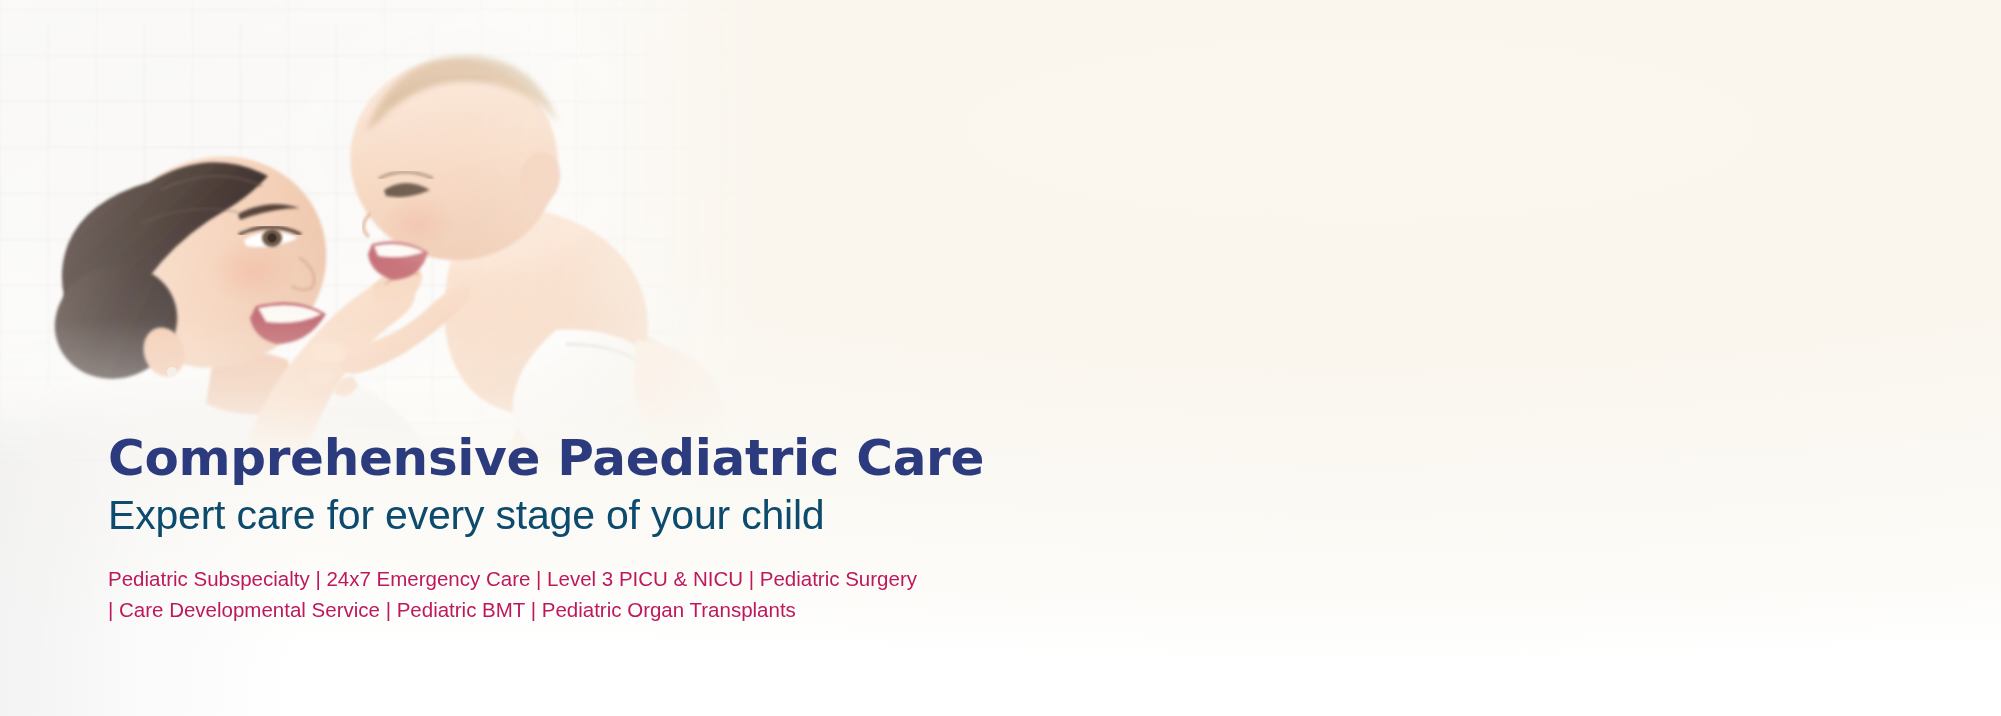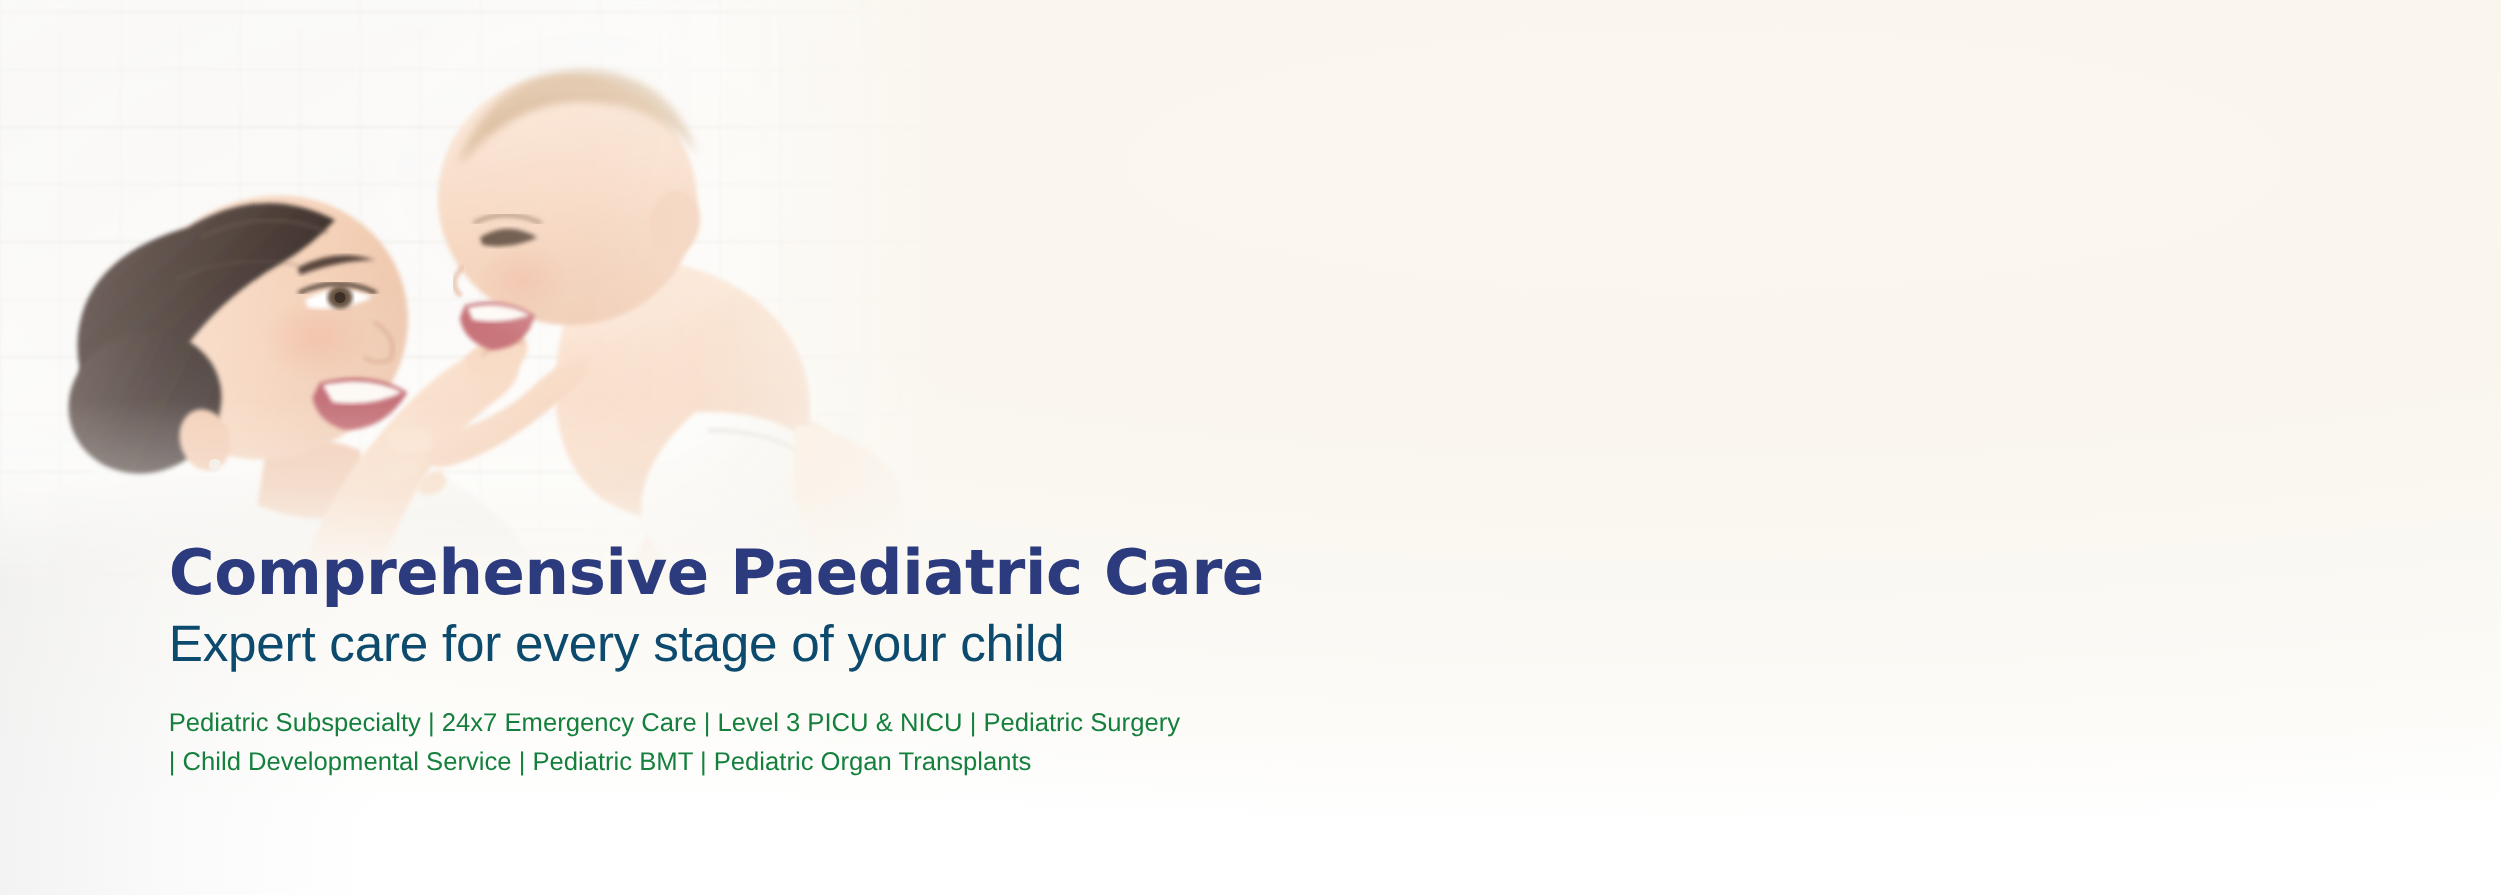--- a/index.html
+++ b/index.html
@@ -83,21 +83,20 @@
   }
 
   .fig { position:absolute; inset:0; }
 
   
   .text-block {
     position:absolute;
     left:108px;
     top:432px;
     width:1000px;
-    margin-left:27px;
   }
 
   .headline {
     font-family:"DejaVu Sans", sans-serif;
     font-size:50px;
     font-weight:700;
     line-height:1.06;
     letter-spacing:-.3px;
     color:#2c3b7e;
     white-space:nowrap;
@@ -113,21 +112,21 @@
     color:#0c4a6e;
     white-space:nowrap;
   }
 
   .desc {
     margin-top:24px;
     font-family:"Liberation Sans", sans-serif;
     font-size:20.5px;
     font-weight:400;
     line-height:1.52;
-    color:#15803d;
+    color:#be185d;
     max-width:880px;
   }
   .desc-line { display:block; white-space:nowrap; }
 </style>
 </head>
 <body>
 
 <div class="banner">
 
   <div class="bg-wash"></div>
@@ -277,17 +276,17 @@
   </div>
 
   <div class="text-block">
 
     <h1 class="headline">Comprehensive Paediatric Care</h1>
 
     <h2 class="subhead">Expert care for every stage of your child</h2>
 
     <p class="desc">
       <span class="desc-line">Pediatric Subspecialty | 24x7 Emergency Care | Level 3 PICU &amp; NICU | Pediatric Surgery</span>
-      <span class="desc-line">| Child Developmental Service | Pediatric BMT | Pediatric Organ Transplants</span>
+      <span class="desc-line">| Care Developmental Service | Pediatric BMT | Pediatric Organ Transplants</span>
     </p>
 
   </div>
 </div>
 
 </body></html>

